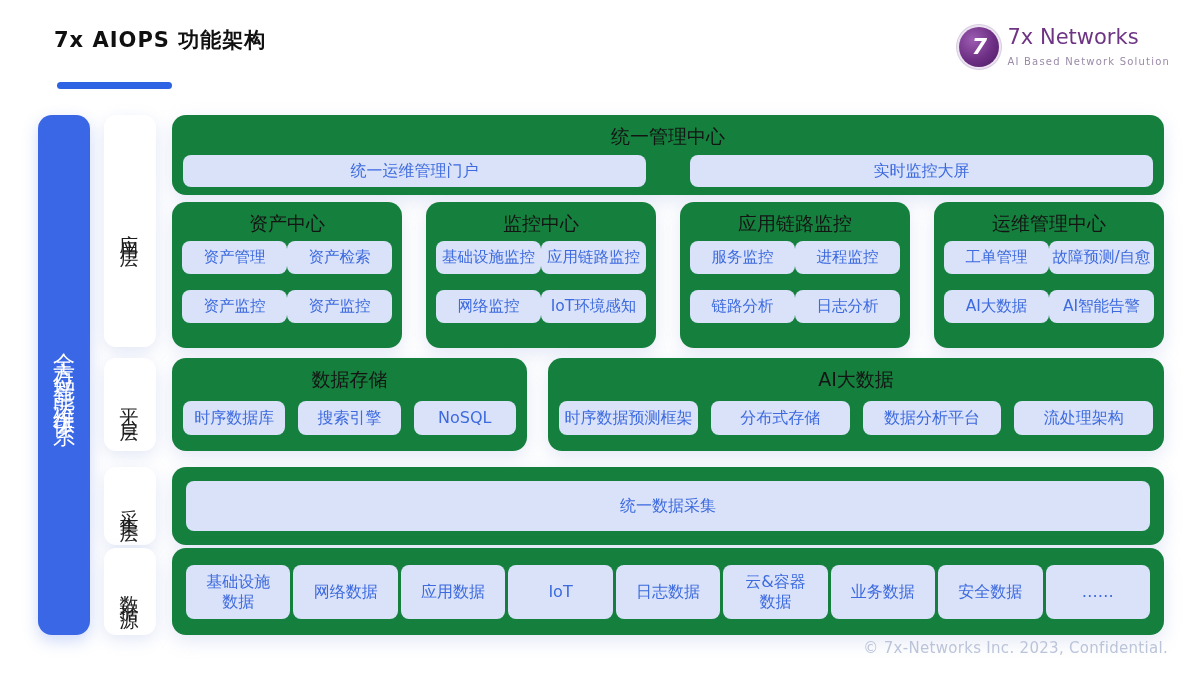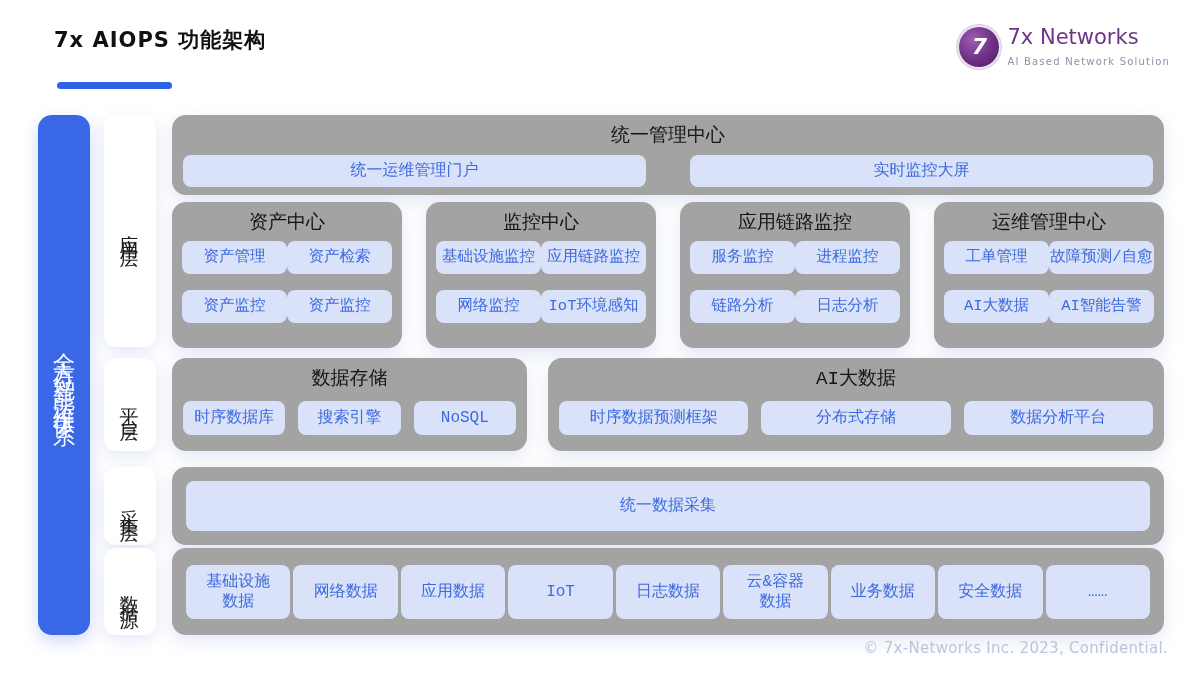--- a/index.html
+++ b/index.html
@@ -44,24 +44,23 @@
     display:flex;align-items:center;justify-content:center;
     box-shadow:0 5px 16px rgba(128,152,214,0.22);
   }
   .layer .vtext{color:#1c1c1c;font-size:19px;letter-spacing:8px;font-weight:500;}
   .layer-app{top:115px;height:232px;}
   .layer-platform{top:358px;height:93px;}
   .layer-collect{top:467px;height:78px;}
   .layer-source{top:548px;height:87px;}
   
   .card{
-    position:absolute;background:#a3a3a3;border-radius:14px;
+    position:absolute;background:#15803d;border-radius:14px;
     box-shadow:0 6px 18px rgba(128,152,214,0.22);
     box-sizing:border-box;
-    font-family:Liberation Mono, monospace;
   }
   .card-title{
     text-align:center;font-size:19px;color:#141414;font-weight:500;
     padding-top:9px;line-height:24px;
   }
   .chip{
     background:#d9e2f9;color:#3d6ade;border-radius:8px;
     display:flex;align-items:center;justify-content:center;
     font-size:16px;line-height:1.25;text-align:center;white-space:pre-line;
   }
@@ -183,20 +182,21 @@
       <div class="chip">NoSQL</div>
     </div>
   </section>
 
   <section class="card row3b">
     <div class="card-title">AI大数据</div>
     <div class="rowchips">
       <div class="chip">时序数据预测框架</div>
       <div class="chip">分布式存储</div>
       <div class="chip">数据分析平台</div>
+      <div class="chip">流处理架构</div>
     </div>
   </section>
 
   <section class="card row4">
     <div class="chip">统一数据采集</div>
   </section>
 
   <section class="card row5">
     <div class="chip">基础设施
 数据</div>

